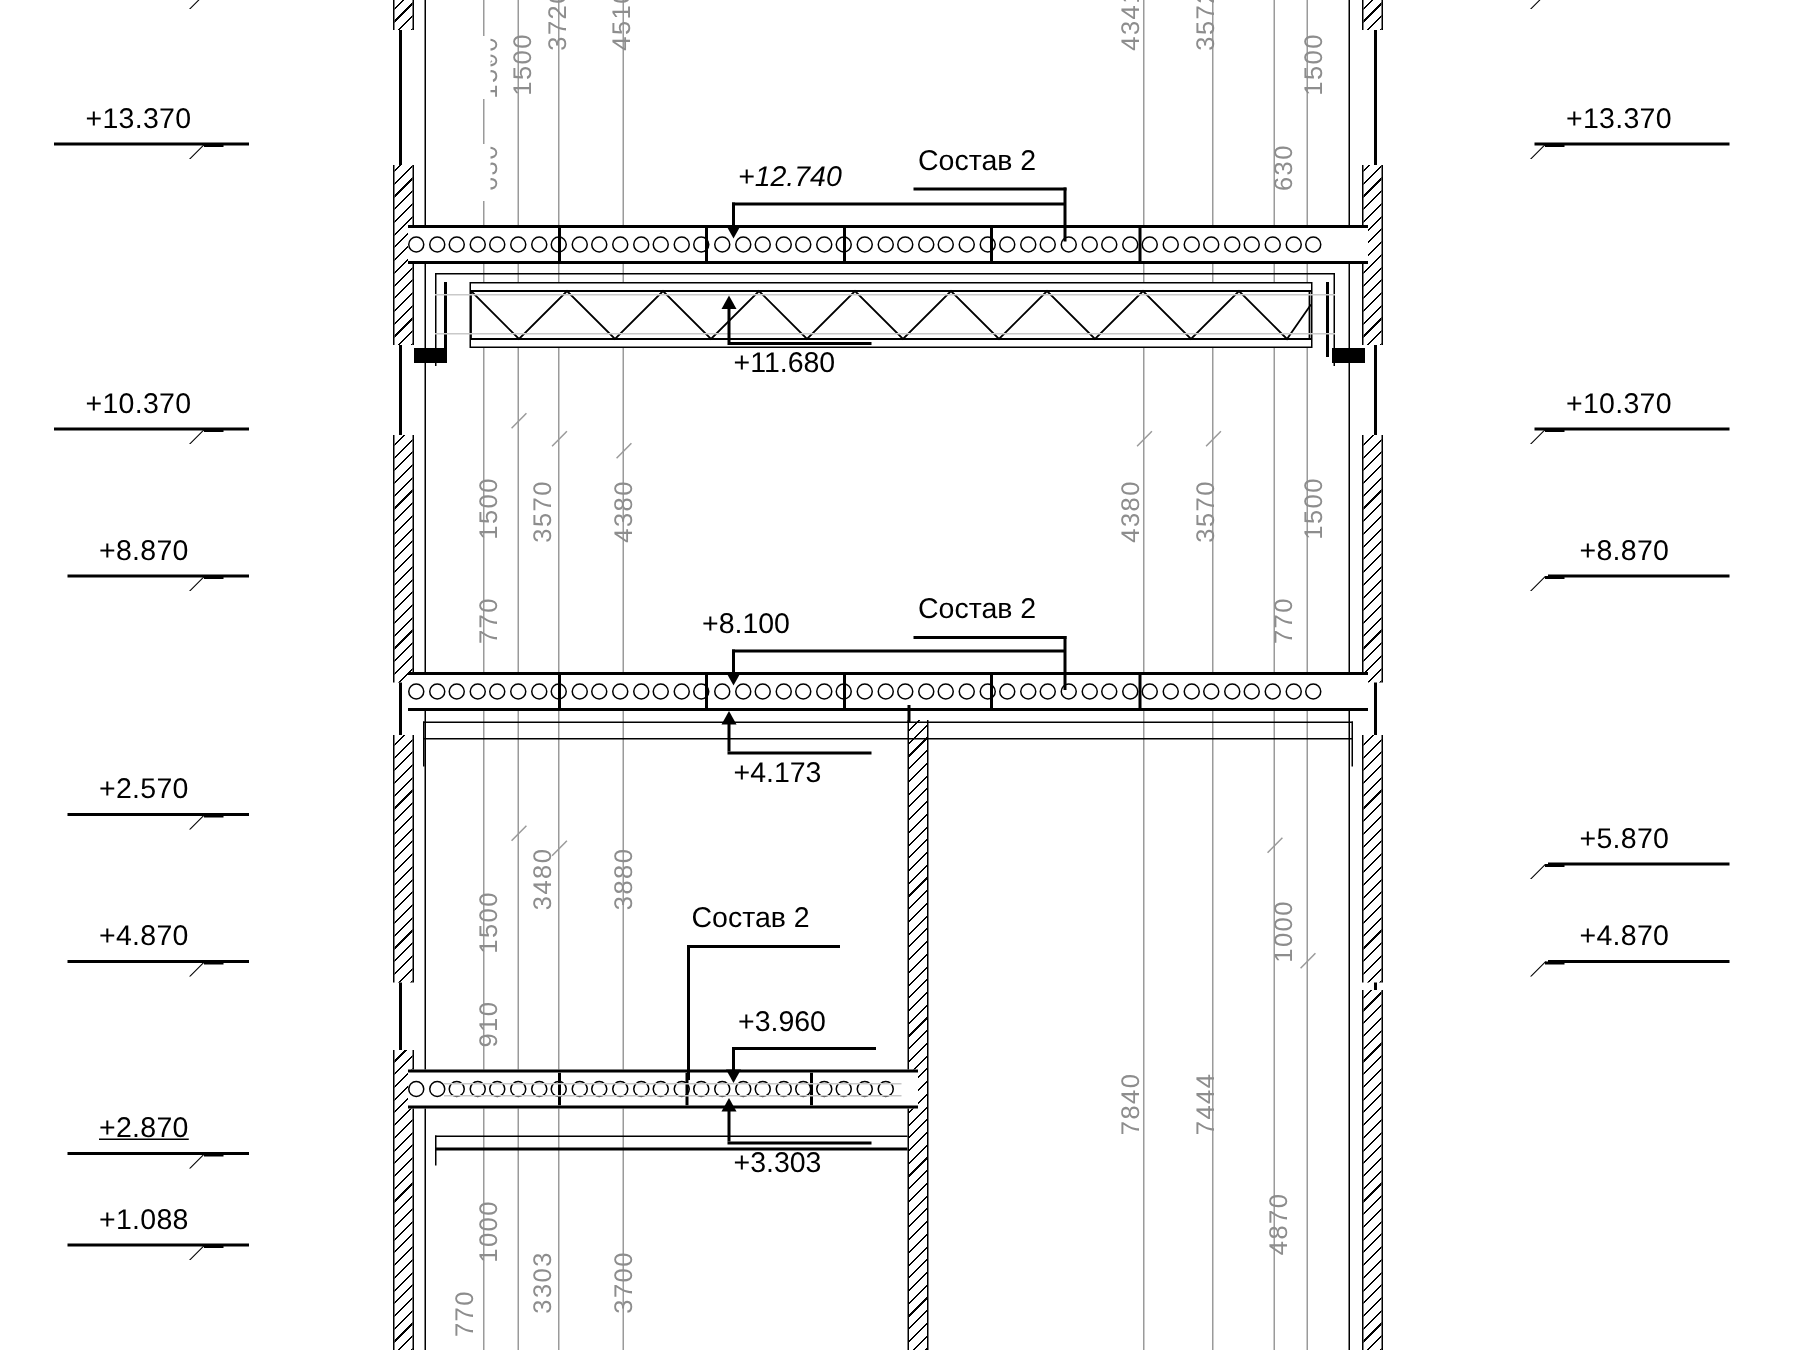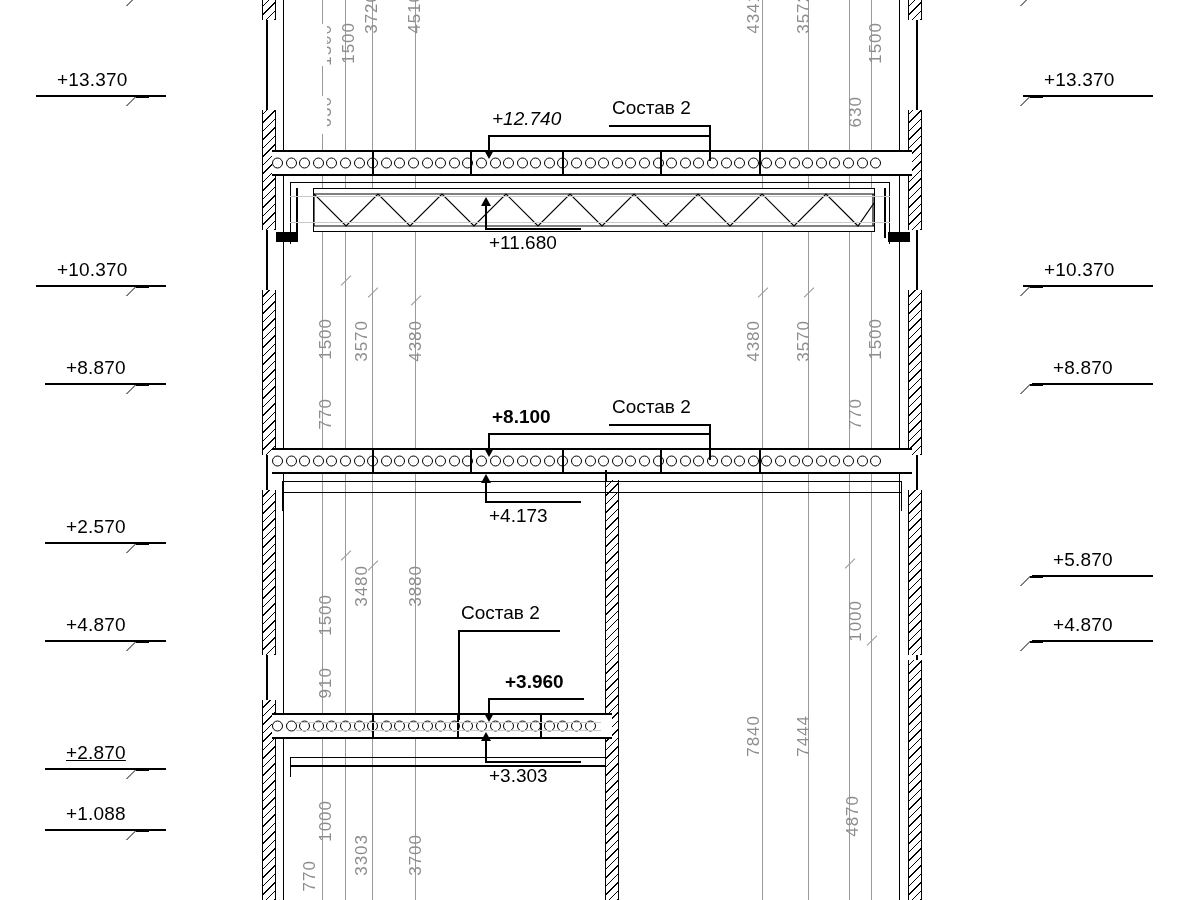--- a/index.html
+++ b/index.html
@@ -450,29 +450,29 @@
   <div class="elev-arrow" style="left:1030px; top:-4px;"></div>
 
   <div class="callout" style="left:492px; top:108px;font-style:italic;">+12.740</div>
   <div class="callout-bar" style="left:488px; top:135px; width:222px;"></div>
   <div class="callout-stub arrow-down" style="left:488px; top:135px; height:16px;"></div>
 
   <div class="callout" style="left:489px; top:232px;">+11.680</div>
   <div class="callout-bar" style="left:485px; top:228px; width:96px;"></div>
   <div class="callout-stub arrow-up" style="left:485px; top:205px; height:23px;"></div>
 
-  <div class="callout" style="left:492px; top:406px;font-weight:bold;">+8.100</div>
+  <div class="callout" style="left:468px; top:406px;">+8.100</div>
   <div class="callout-bar" style="left:488px; top:433px; width:222px;"></div>
   <div class="callout-stub arrow-down" style="left:488px; top:433px; height:16px;"></div>
 
   <div class="callout" style="left:489px; top:505px;">+4.173</div>
   <div class="callout-bar" style="left:485px; top:501px; width:96px;"></div>
   <div class="callout-stub arrow-up" style="left:485px; top:482px; height:19px;"></div>
 
-  <div class="callout" style="left:505px; top:671px;font-weight:bold;">+3.960</div>
+  <div class="callout" style="left:492px; top:671px;">+3.960</div>
   <div class="callout-bar" style="left:488px; top:698px; width:96px;"></div>
   <div class="callout-stub arrow-down" style="left:488px; top:698px; height:16px;"></div>
 
   <div class="callout" style="left:489px; top:765px;text-align:right;">+3.303</div>
   <div class="callout-bar" style="left:485px; top:761px; width:96px;"></div>
   <div class="callout-stub arrow-up" style="left:485px; top:740px; height:21px;"></div>
 
   <div class="note" style="left:612px; top:97px;">Состав 2</div>
   <div class="ln" style="left:609px; top:125px; width:102px; height:2px;"></div>
   <div class="ln" style="left:709px; top:125px; width:2px; height:36px;"></div>

